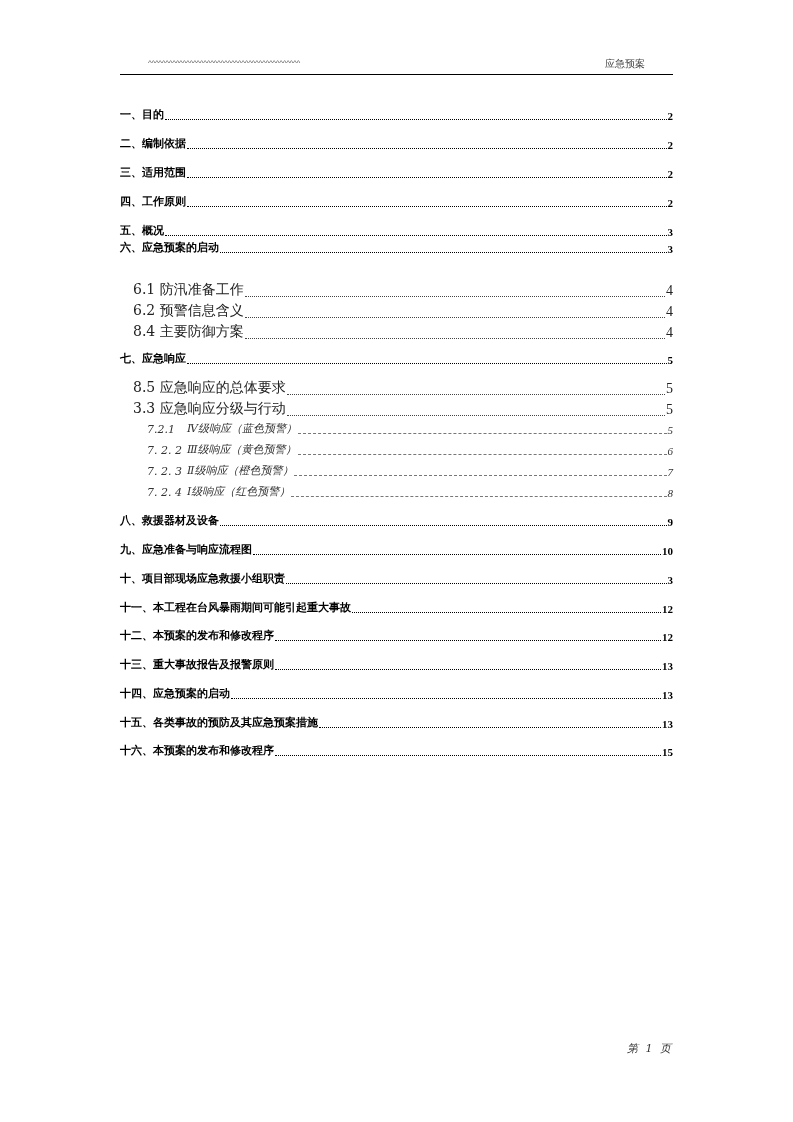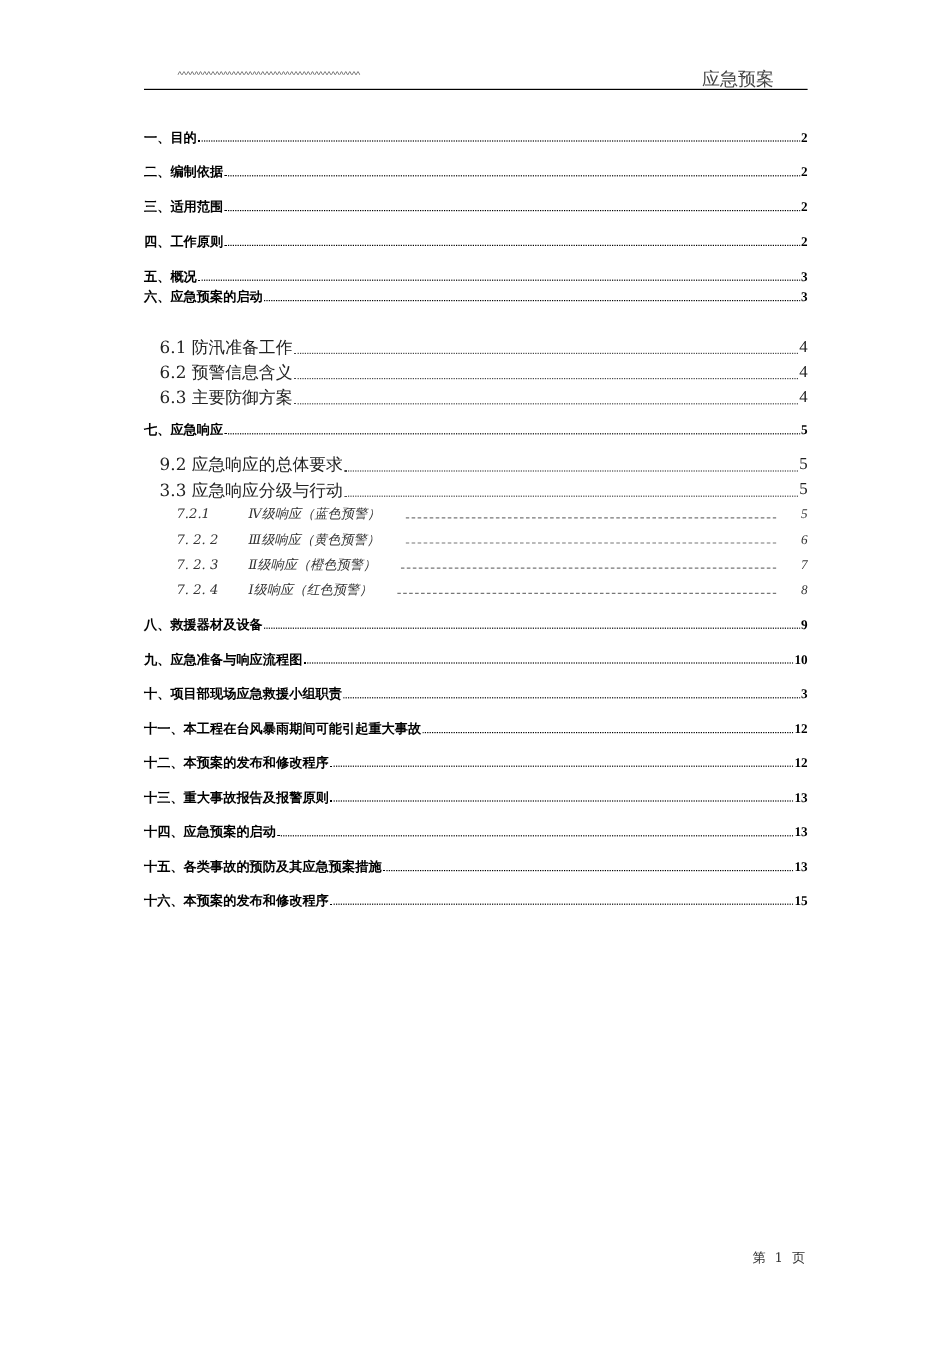--- a/index.html
+++ b/index.html
@@ -30,35 +30,35 @@
       font-family: "Liberation Sans", sans-serif;
       font-size: 8px;
       color: #555;
       letter-spacing: -0.3px;
       white-space: nowrap;
     }
     .header-right {
       position: absolute;
       right: 28px;
       top: 2px;
-      font-size: 15px;
+      font-size: 10px;
       color: #444;
     }
     .toc {
       position: absolute;
       left: 120px;
       top: 0;
       width: 553px;
     }
     .toc-entry {
       position: absolute;
       left: 0;
       width: 553px;
       display: flex;
-      align-items: center;
+      align-items: flex-end;
       white-space: nowrap;
       cursor: pointer;
     }
     .toc-entry .title {
       flex: 0 0 auto;
     }
     .toc-entry .leader {
       flex: 1 1 auto;
       overflow: hidden;
       margin: 0 1px;
@@ -94,39 +94,39 @@
     }
     .lvl2 .leader::after {
       border-bottom: 1px dotted #444;
     }
     .lvl3 {
       font-size: 11px;
       font-style: italic;
       color: #333;
       padding-left: 27px;
       box-sizing: border-box;
-      gap: 20px;
     }
     .lvl3 .num {
       display: inline-block;
       width: 40px;
     }
     .lvl3 .leader::after {
       border-bottom: 1px dashed #777;
     }
     .lvl3 .page {
       font-style: italic;
     }
     .page-footer {
       position: absolute;
       right: 120px;
       top: 1041px;
       font-size: 11px;
       color: #333;
       letter-spacing: 2px;
+      font-style: italic;
     }
   </style>
 </head>
 <body>
 
 <div class="page-header">
   <span class="header-left">^^^^^^^^^^^^^^^^^^^^^^^^^^^^^^^^^^^^^^^^^^^^</span>
   <span class="header-right">应急预案</span>
 </div>
 
@@ -165,31 +165,31 @@
     <span class="title">6.1 防汛准备工作</span>
     <span class="leader"></span>
     <span class="page">4</span>
   </div>
   <div class="toc-entry lvl2" style="top:302px">
     <span class="title">6.2 预警信息含义</span>
     <span class="leader"></span>
     <span class="page">4</span>
   </div>
   <div class="toc-entry lvl2" style="top:323px">
-    <span class="title">6.3 主要防御方案</span>
+    <span class="title">8.4 主要防御方案</span>
     <span class="leader"></span>
     <span class="page">4</span>
   </div>
   <div class="toc-entry lvl1" style="top:351px">
     <span class="title">七、应急响应</span>
     <span class="leader"></span>
     <span class="page">5</span>
   </div>
   <div class="toc-entry lvl2" style="top:379px">
-    <span class="title">9.2 应急响应的总体要求</span>
+    <span class="title">8.5 应急响应的总体要求</span>
     <span class="leader"></span>
     <span class="page">5</span>
   </div>
   <div class="toc-entry lvl2" style="top:400px">
     <span class="title">3.3 应急响应分级与行动</span>
     <span class="leader"></span>
     <span class="page">5</span>
   </div>
   <div class="toc-entry lvl3" style="top:421px">
     <span class="num">7.2.1</span>

